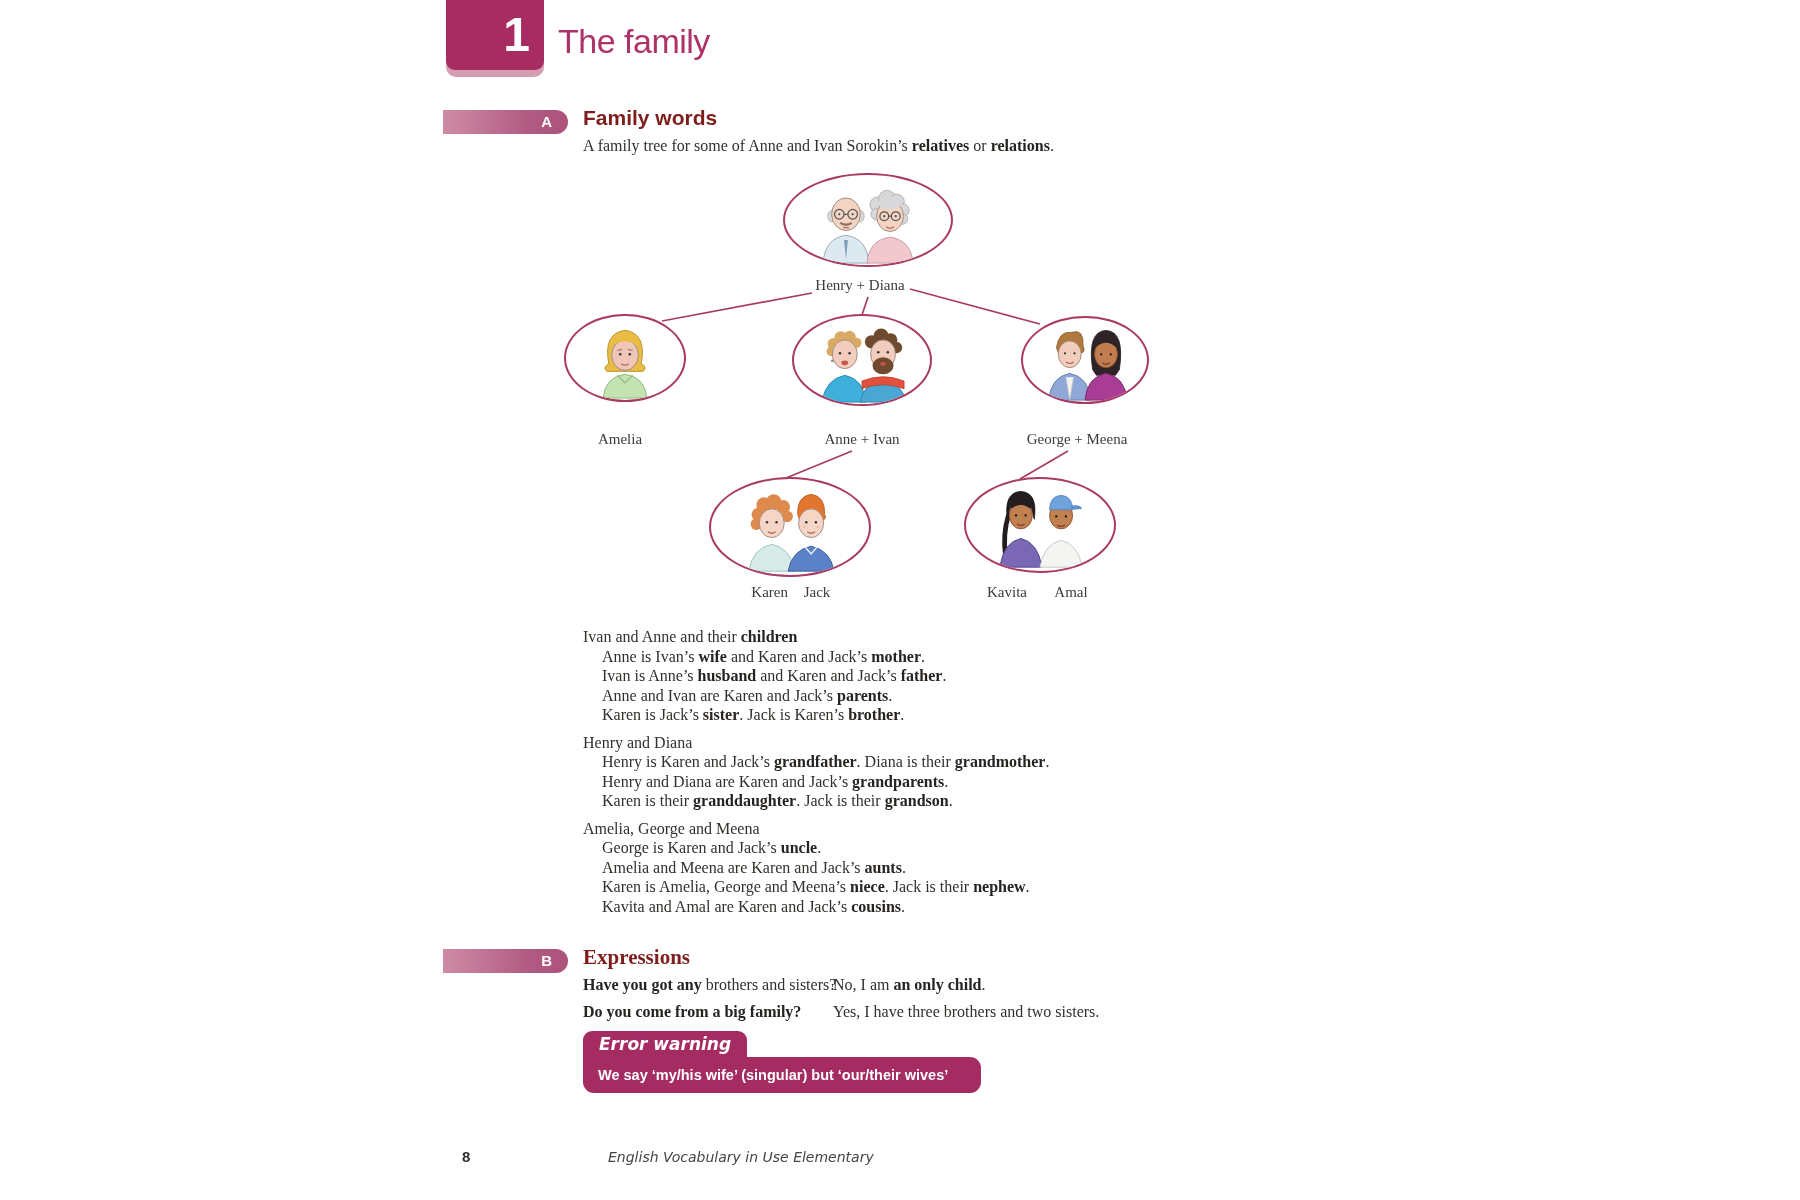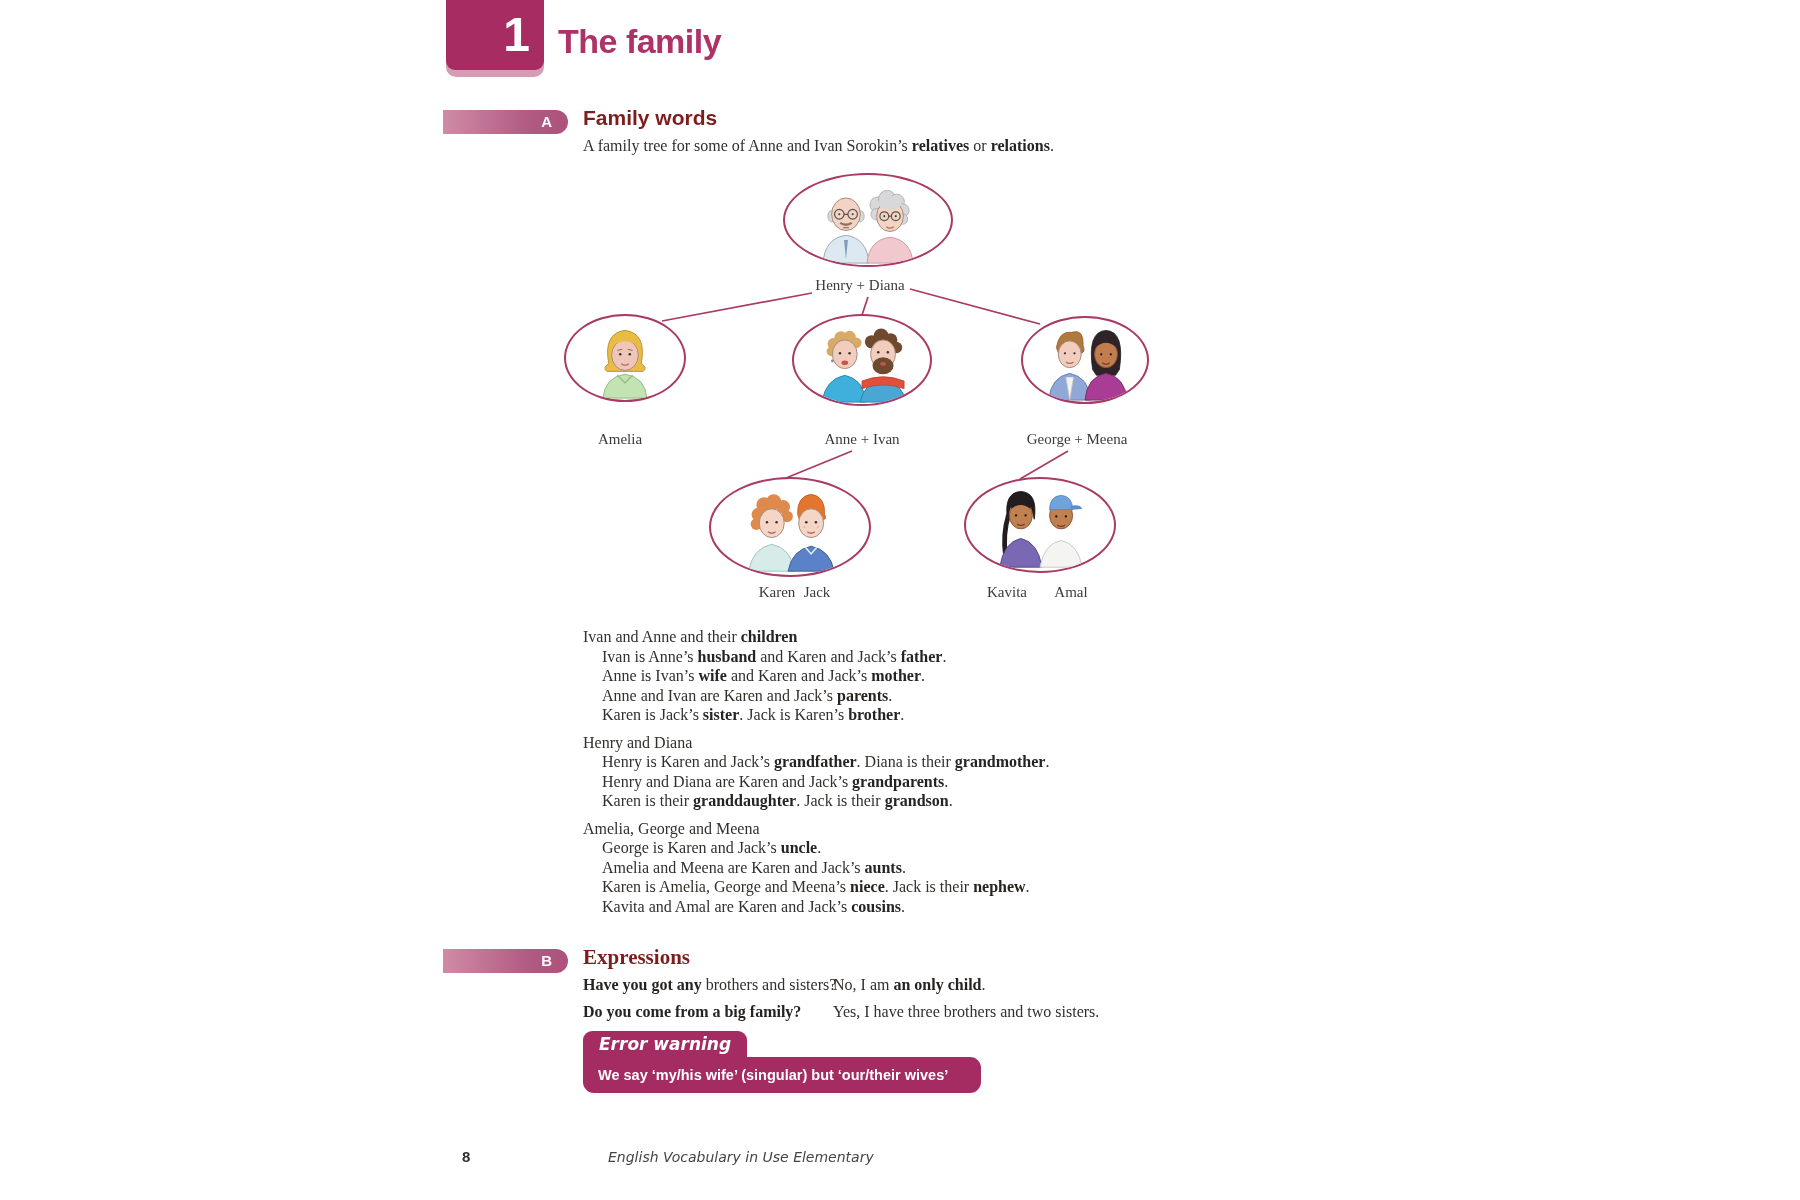--- a/index.html
+++ b/index.html
@@ -4,21 +4,21 @@
 <style>
   html,body{margin:0;padding:0;background:#e8e8e8;}
   .page{position:relative;width:1800px;height:1200px;background:#ffffff;overflow:hidden;
         font-family:"Liberation Serif",serif;color:#33302c;}
   .abs{position:absolute;}
   
   .unit-strip{left:446px;top:0;width:98px;height:77px;background:#d59cb2;border-radius:0 0 10px 10px;}
   .unit-box{left:446px;top:0;width:98px;height:70px;background:#a62c61;border-radius:0 0 9px 9px;
             color:#fff;font-family:"Liberation Sans",sans-serif;font-weight:bold;font-size:48px;
             line-height:70px;text-align:right;padding-right:14px;box-sizing:border-box;}
-  .unit-title{left:558px;top:22px;font-family:"Liberation Sans",sans-serif;font-weight:bold;
+  .unit-title{left:558px;top:22px;font-family:"Liberation Sans",sans-serif;font-weight:normal;
               font-size:34px;color:#ad3268;letter-spacing:-0.5px;}
   
   .sec-bar{width:125px;height:24px;border-radius:0 12px 12px 0;
            background:linear-gradient(90deg,#cf8ba6 0%,#b05a81 70%,#ad527b 100%);
            color:#fff;font-family:"Liberation Sans",sans-serif;font-weight:bold;font-size:15px;
            line-height:24px;text-align:right;padding-right:16px;box-sizing:border-box;}
   .sec-title{font-family:"Liberation Sans",sans-serif;font-weight:bold;font-size:21px;color:#7f1d1d;}
   .serif-15{font-size:16px;line-height:19.5px;}
   .serif-15 b, .qa b, .intro b{font-weight:bold;color:#262320;}
   
@@ -191,21 +191,21 @@
       <path d="M79,96 Q83,74 103,70 Q123,74 127,96 Z" fill="#5b82c8" stroke="#3f5f99" stroke-width="1"></path>
       <path d="M97,71 L103,78 L109,71" fill="none" stroke="#e9eef7" stroke-width="1.6"></path>
       <ellipse cx="103" cy="46" rx="13" ry="15" fill="#f5d5c5" stroke="#a08a7d" stroke-width="1"></ellipse>
       <circle cx="98" cy="45" r="1.3" fill="#333"></circle>
         <circle cx="108" cy="45" r="1.3" fill="#333"></circle>
       <path d="M99,55 q4,3 8,0" fill="none" stroke="#b06a5a" stroke-width="1.3"></path>
       <circle cx="96" cy="50" r="0.8" fill="#d8a078"></circle>
         <circle cx="110" cy="50" r="0.8" fill="#d8a078"></circle>
     </svg>
   </div>
-  <div class="abs tree-label" style="left:749px;top:584px;width:56px;">Karen</div>
+  <div class="abs tree-label" style="left:732px;top:584px;width:56px;text-align:right;">Karen</div>
   <div class="abs tree-label" style="left:794px;top:584px;width:46px;">Jack</div>
 
   <div class="abs oval" style="left:964px;top:477px;width:152px;height:96px;">
     <svg width="148" height="92" viewBox="0 0 152 96">
 
       <path d="M42,42 Q38,14 56,13 Q74,14 70,42 L67,30 Q56,22 45,30 Z" fill="#241d20" stroke="#15100f" stroke-width="0.8"></path>
       <path d="M43,38 Q37,58 40,80" fill="none" stroke="#241d20" stroke-width="5" stroke-linecap="round"></path>
       <path d="M34,92 Q38,66 56,62 Q74,66 78,92 Z" fill="#7a68b5" stroke="#584a8a" stroke-width="1"></path>
       <ellipse cx="56" cy="38" rx="12" ry="14" fill="#c08050" stroke="#8a5534" stroke-width="1"></ellipse>
       <path d="M46,31 Q56,23 66,31 L66,25 Q56,17 46,25 Z" fill="#241d20"></path>
@@ -221,22 +221,22 @@
         <circle cx="103" cy="39" r="1.2" fill="#15100f"></circle>
       <path d="M94,48 q4,3 8,0" fill="none" stroke="#7d3b2a" stroke-width="1.3"></path>
     </svg>
   </div>
   <div class="abs tree-label" style="left:975px;top:584px;width:64px;">Kavita</div>
   <div class="abs tree-label" style="left:1046px;top:584px;width:50px;">Amal</div>
 
   <div class="abs serif-15" style="left:583px;top:627px;width:640px;">
     <div class="fam-block">
       <p class="hline">Ivan and Anne and their <b>children</b></p>
+      <p class="iline">Anne is Ivan’s <b>wife</b> and Karen and Jack’s <b>mother</b>.</p>
       <p class="iline">Ivan is Anne’s <b>husband</b> and Karen and Jack’s <b>father</b>.</p>
-      <p class="iline">Anne is Ivan’s <b>wife</b> and Karen and Jack’s <b>mother</b>.</p>
       <p class="iline">Anne and Ivan are Karen and Jack’s <b>parents</b>.</p>
       <p class="iline">Karen is Jack’s <b>sister</b>. Jack is Karen’s <b>brother</b>.</p>
     </div>
     <div class="fam-block">
       <p class="hline">Henry and Diana</p>
       <p class="iline">Henry is Karen and Jack’s <b>grandfather</b>. Diana is their <b>grandmother</b>.</p>
       <p class="iline">Henry and Diana are Karen and Jack’s <b>grandparents</b>.</p>
       <p class="iline">Karen is their <b>granddaughter</b>. Jack is their <b>grandson</b>.</p>
     </div>
     <div class="fam-block">

